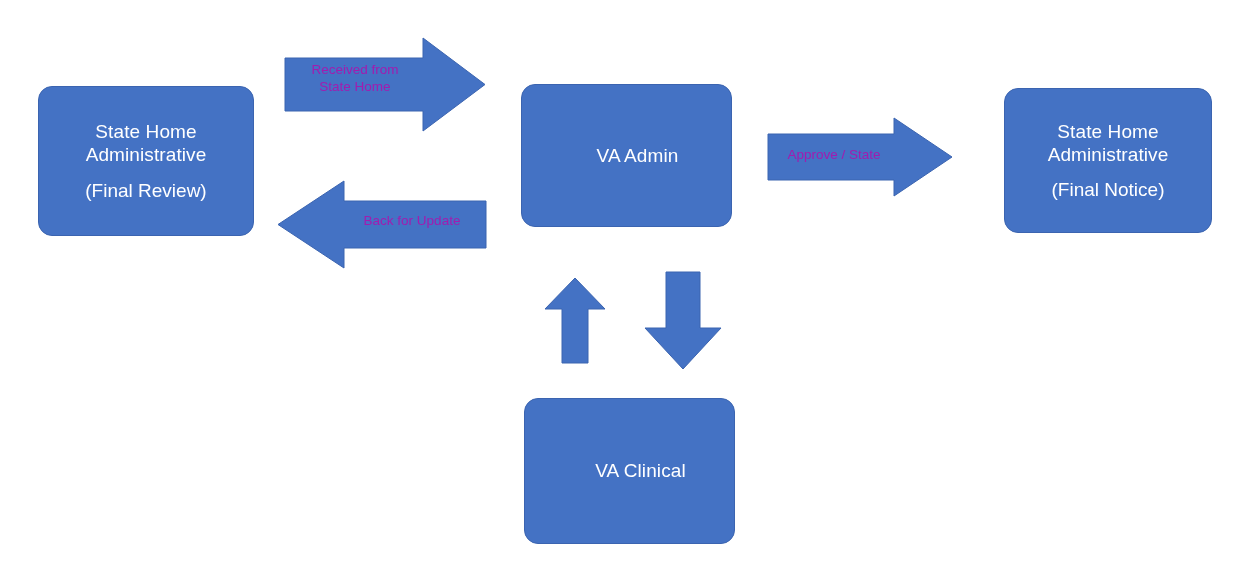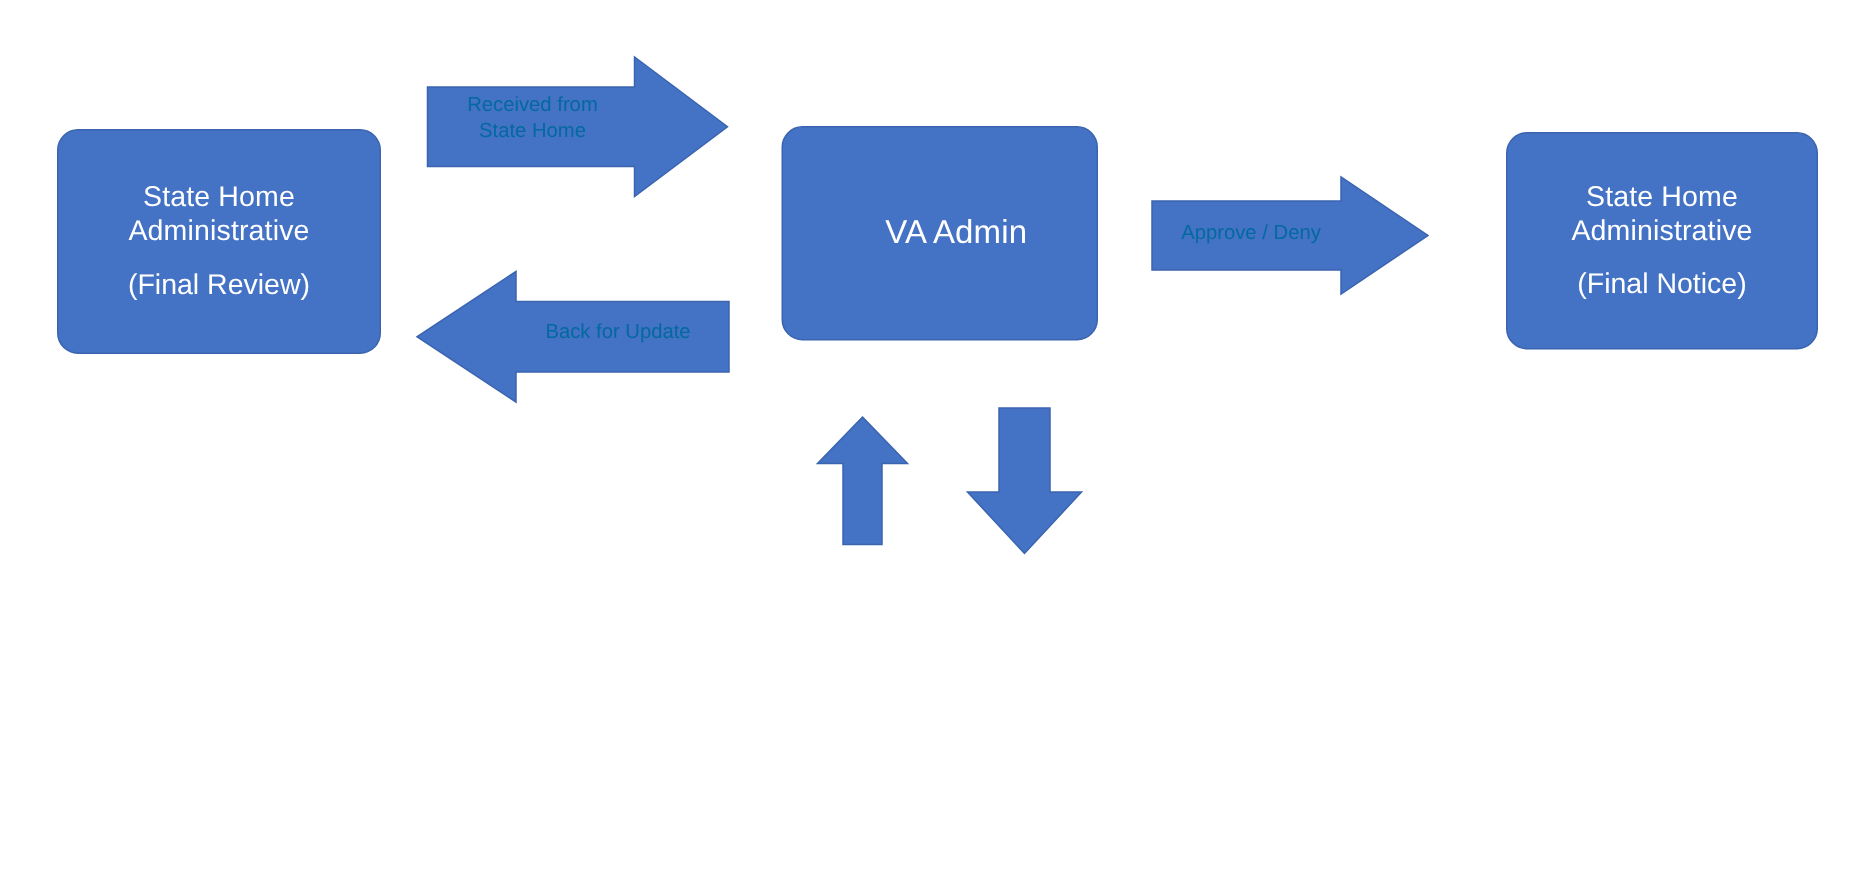--- a/index.html
+++ b/index.html
@@ -41,35 +41,35 @@
     font-weight: 400;
     letter-spacing: 0.1px;
     white-space: pre-line;
   }
   .node .subtitle {
     font-size: 19px;
     font-weight: 400;
     margin-top: 12px;
   }
   .node.single .title {
-    font-size: 22px;
+    font-size: 19px;
     margin-left: 22px;
   }
 
   
   .arrow {
     position: absolute;
   }
   .arrow svg {
     display: block;
     overflow: visible;
   }
   .arrow-label {
     position: absolute;
-    color: #0369a1;
+    color: #a21caf;
     font-size: 13.5px;
     line-height: 1.25;
     text-align: center;
     white-space: pre-line;
     pointer-events: none;
   }
 </style>
 </head>
 <body>
 
@@ -90,21 +90,21 @@
   </div>
 
   <div class="node single" id="node-1" style="left:521px; top:84px; width:211px; height:143px;">
     <div class="title">VA Admin</div>
   </div>
 
   <div class="arrow" style="left:768px; top:117px;">
     <svg width="185" height="80" viewBox="0 0 185 80">
       <path d="M0,17 L126,17 L126,1 L184,40 L126,79 L126,63 L0,63 Z" fill="#4472C4" stroke="#3B64B0" stroke-width="1"></path>
     </svg>
-    <div class="arrow-label" style="left:6px; top:30px; width:120px;">Approve / Deny</div>
+    <div class="arrow-label" style="left:6px; top:30px; width:120px;">Approve / State</div>
   </div>
 
   <div class="node" id="node-2" style="left:1004px; top:88px; width:208px; height:145px;">
     <div class="title">State Home
 Administrative</div>
     <div class="subtitle">(Final Notice)</div>
   </div>
 
   <div class="arrow" style="left:277px; top:180px;">
     <svg width="210" height="89" viewBox="0 0 210 89">
@@ -118,14 +118,17 @@
       <path d="M31,1 L61,32 L44,32 L44,86 L18,86 L18,32 L1,32 Z" fill="#4472C4" stroke="#3B64B0" stroke-width="1"></path>
     </svg>
   </div>
 
   <div class="arrow" style="left:644px; top:271px;">
     <svg width="78" height="99" viewBox="0 0 78 99">
       <path d="M22,1 L56,1 L56,57 L77,57 L39,98 L1,57 L22,57 Z" fill="#4472C4" stroke="#3B64B0" stroke-width="1"></path>
     </svg>
   </div>
 
+  <div class="node single" id="node-3" style="left:524px; top:398px; width:211px; height:146px;">
+    <div class="title">VA Clinical</div>
+  </div>
 
 </div>
 
 </body></html>

